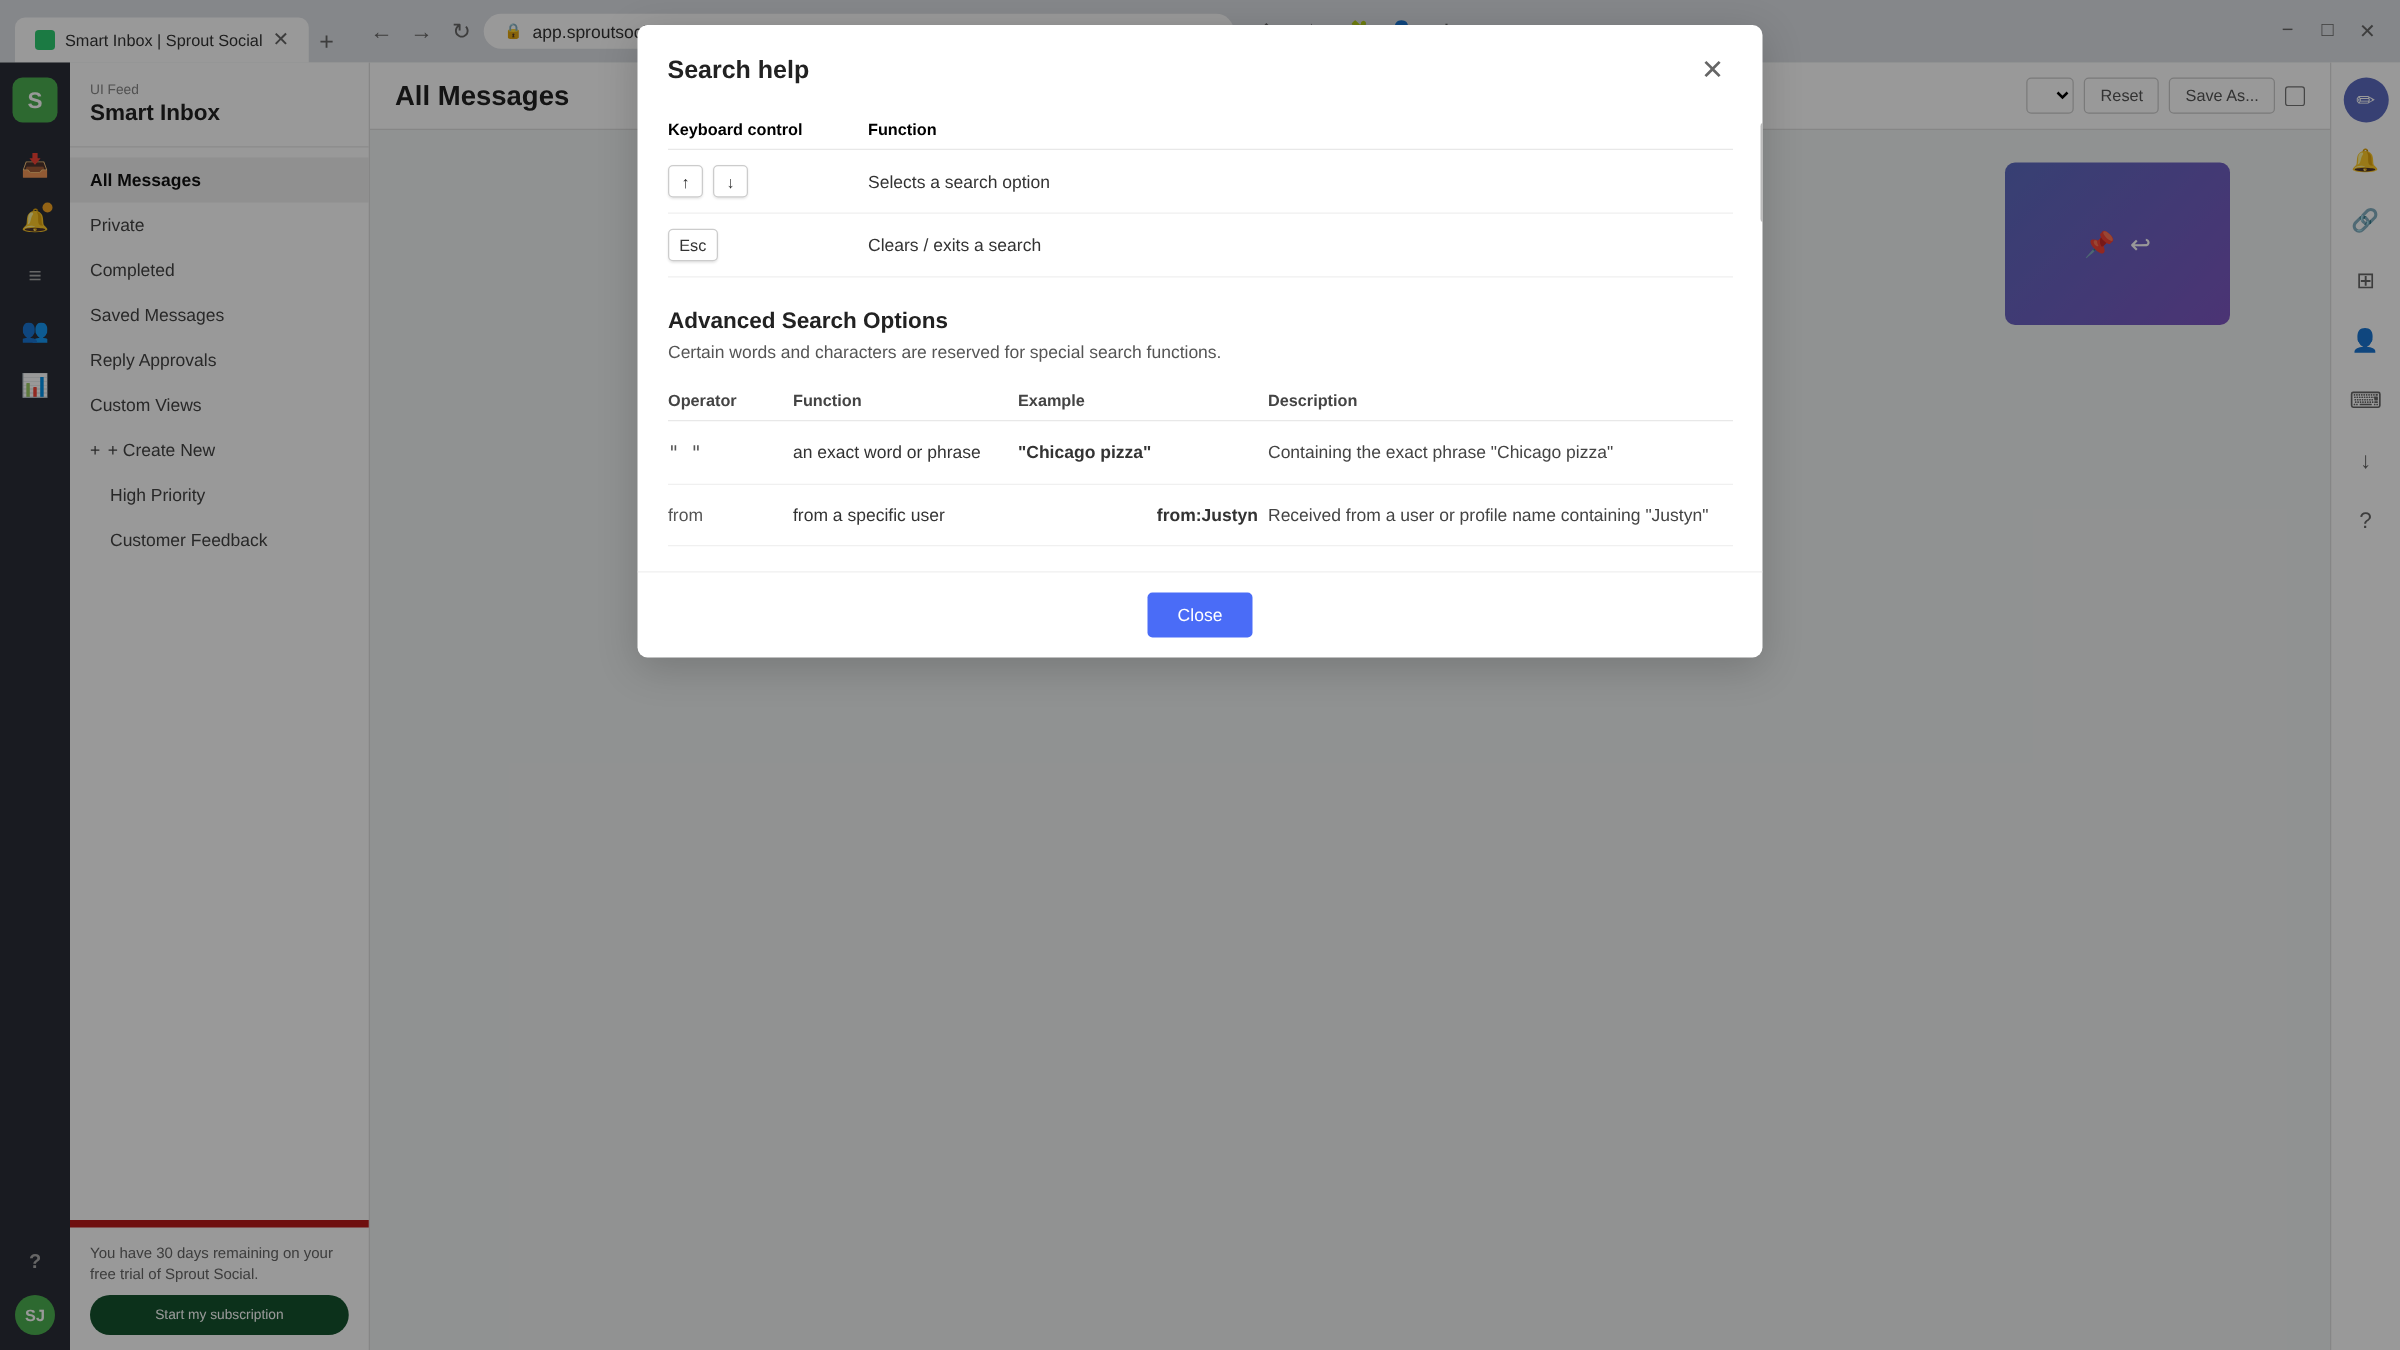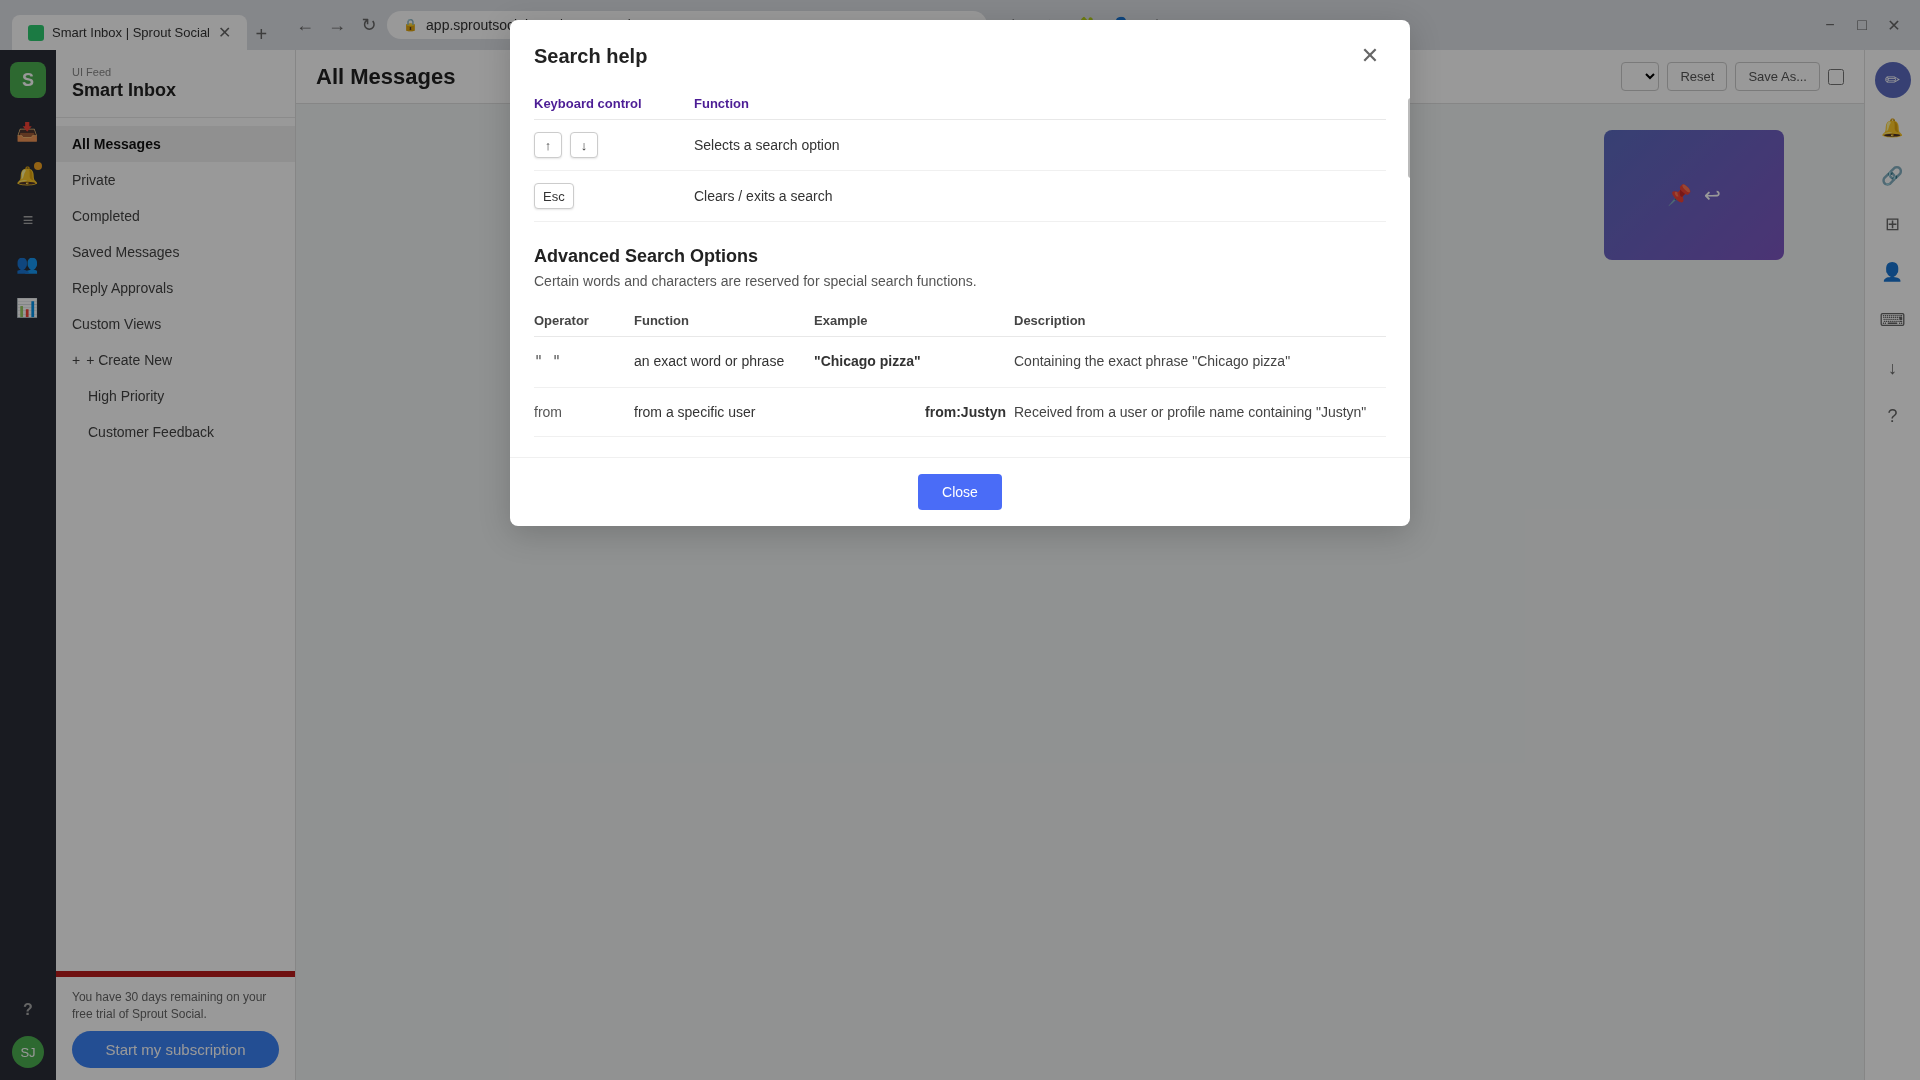--- a/index.html
+++ b/index.html
@@ -24,35 +24,35 @@
     
     .app-container { display: flex; height: calc(1080px - 50px); }
 
     
     .icon-rail { width: 56px; background: #2a2e38; display: flex; flex-direction: column; align-items: center; padding: 12px 0; gap: 8px; flex-shrink: 0; }
     .rail-logo { width: 36px; height: 36px; background: #4caf50; border-radius: 8px; display: flex; align-items: center; justify-content: center; color: #fff; font-size: 18px; font-weight: bold; margin-bottom: 8px; }
     .rail-icon { width: 36px; height: 36px; display: flex; align-items: center; justify-content: center; color: #aaa; font-size: 18px; cursor: pointer; border-radius: 6px; position: relative; }
     .rail-icon.active { color: #fff; }
     .rail-icon .badge { position: absolute; top: 4px; right: 4px; background: #f5a623; width: 8px; height: 8px; border-radius: 50%; }
     .rail-bottom { margin-top: auto; display: flex; flex-direction: column; gap: 8px; align-items: center; }
-    .rail-avatar { width: 32px; height: 32px; background: #4caf50; border-radius: 50%; display: flex; align-items: center; justify-content: center; color: #fff; font-size: 13px; font-weight: normal; }
+    .rail-avatar { width: 32px; height: 32px; background: #4caf50; border-radius: 50%; display: flex; align-items: center; justify-content: center; color: #fff; font-size: 13px; font-weight: bold; }
 
     
     .sidebar { width: 240px; background: #fff; border-right: 1px solid #e0e0e0; display: flex; flex-direction: column; flex-shrink: 0; }
     .sidebar-header { padding: 16px; border-bottom: 1px solid #e8e8e8; }
     .sidebar-breadcrumb { font-size: 11px; color: #888; }
     .sidebar-title { font-size: 18px; font-weight: 600; color: #222; margin-top: 2px; }
     .sidebar-nav { padding: 8px 0; flex: 1; }
     .sidebar-item { padding: 10px 16px; font-size: 14px; color: #444; cursor: pointer; border-radius: 0; }
     .sidebar-item.active { background: #f0f0f0; font-weight: 600; color: #111; }
     .sidebar-create { padding: 10px 16px; font-size: 14px; color: #444; cursor: pointer; display: flex; align-items: center; gap: 6px; }
     .sidebar-view-item { padding: 10px 16px; font-size: 14px; color: #444; cursor: pointer; }
     .sidebar-footer { padding: 12px 16px; border-top: 6px solid #b91c1c; }
     .trial-text { font-size: 12px; color: #666; margin-bottom: 8px; line-height: 1.4; }
-    .trial-btn { width: 100%; background: #3b82f6; color: #fff; border: none; border-radius: 20px; padding: 10px; font-size: 15px; cursor: pointer; font-weight: 500; }
+    .trial-btn { width: 100%; background: #14532d; color: #fff; border: none; border-radius: 20px; padding: 10px; font-size: 11px; cursor: pointer; font-weight: 500; }
 
     
     .main-content { flex: 1; background: #f1f3f4; position: relative; overflow: hidden; }
     .main-title { font-size: 22px; font-weight: 600; color: #222; flex: 1; }
     .main-actions { display: flex; align-items: center; gap: 8px; margin-left: auto; }
     .reset-btn { background: none; border: 1px solid #ccc; border-radius: 4px; padding: 6px 12px; font-size: 13px; color: #555; cursor: pointer; }
     .save-as-btn { background: none; border: 1px solid #ccc; border-radius: 4px; padding: 6px 12px; font-size: 13px; color: #555; cursor: pointer; }
 
     
     .right-panel { width: 56px; background: #fff; border-left: 1px solid #e0e0e0; display: flex; flex-direction: column; align-items: center; padding: 12px 0; gap: 12px; flex-shrink: 0; }
@@ -65,21 +65,21 @@
     
     .modal-overlay { position: absolute; inset: 0; background: rgba(0,0,0,0.4); display: flex; align-items: flex-start; justify-content: center; padding-top: 20px; z-index: 100; }
     .modal { background: #fff; border-radius: 8px; width: 900px; max-height: 600px; display: flex; flex-direction: column; box-shadow: 0 8px 32px rgba(0,0,0,0.18); overflow: hidden; position: relative; }
     .modal-header { padding: 20px 24px 16px; display: flex; align-items: center; justify-content: space-between; flex-shrink: 0; }
     .modal-title { font-size: 20px; font-weight: 600; color: #222; }
     .modal-close { background: none; border: none; font-size: 22px; color: #666; cursor: pointer; width: 32px; height: 32px; display: flex; align-items: center; justify-content: center; }
     .modal-body { flex: 1; overflow-y: auto; padding: 0 24px 20px; }
 
     
     .kb-table { width: 100%; border-collapse: collapse; margin-bottom: 24px; }
-    .kb-table th { text-align: left; font-size: 13px; color: #4c1d95; font-weight: 600; padding: 8px 0; border-bottom: 1px solid #e8e8e8; }
+    .kb-table th { text-align: left; font-size: 13px; color: #000000; font-weight: 600; padding: 8px 0; border-bottom: 1px solid #e8e8e8; }
     .kb-table td { padding: 12px 0; border-bottom: 1px solid #f0f0f0; font-size: 14px; color: #333; vertical-align: middle; }
     .kb-key { display: inline-flex; align-items: center; justify-content: center; background: #fff; border: 1px solid #ccc; border-radius: 4px; padding: 2px 8px; font-size: 13px; color: #333; box-shadow: 0 1px 2px rgba(0,0,0,0.1); min-width: 28px; height: 26px; margin-right: 4px; }
     .kb-keys { display: flex; gap: 4px; }
 
     
     .adv-title { font-size: 18px; font-weight: 600; color: #222; margin-bottom: 6px; }
     .adv-subtitle { font-size: 14px; color: #555; margin-bottom: 16px; }
     .adv-table { width: 100%; border-collapse: collapse; }
     .adv-table th { text-align: left; font-size: 13px; color: #444; font-weight: 600; padding: 8px 0 8px; border-bottom: 1px solid #e8e8e8; }
     .adv-table td { padding: 16px 8px 16px 0; border-bottom: 1px solid #f0f0f0; font-size: 14px; color: #333; vertical-align: top; }

